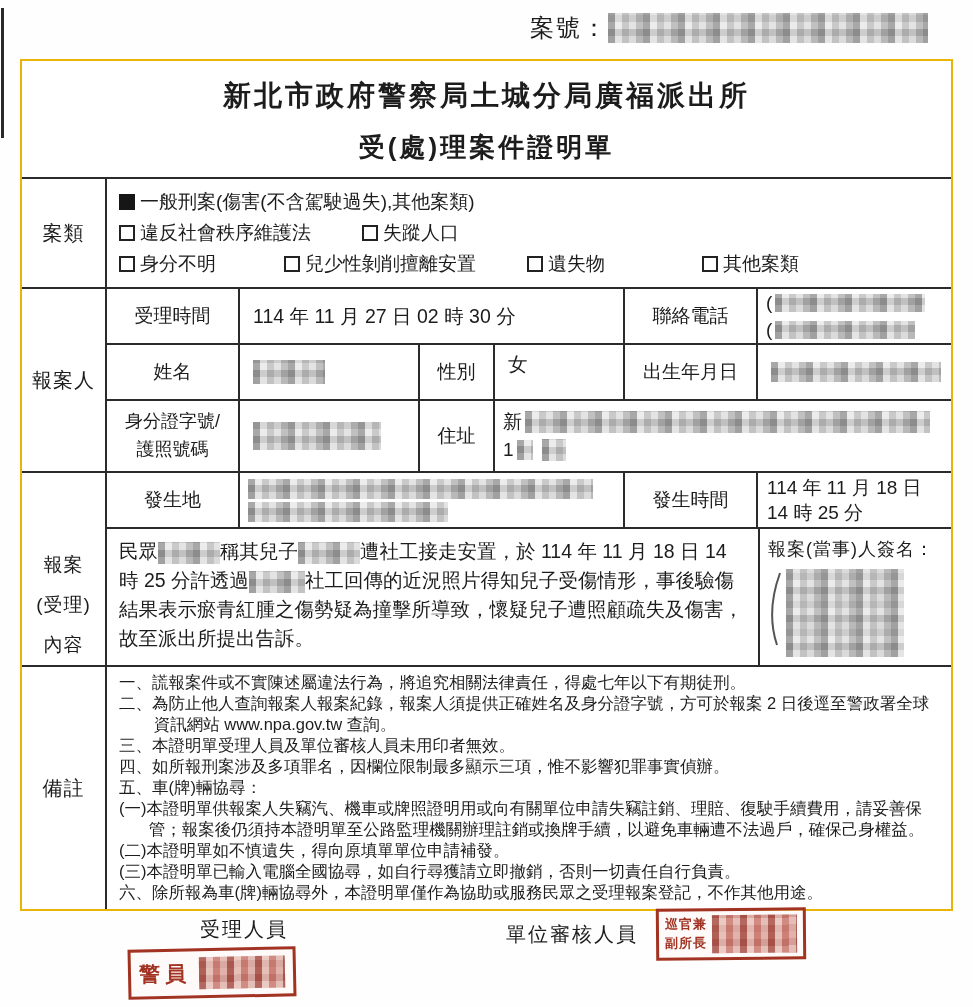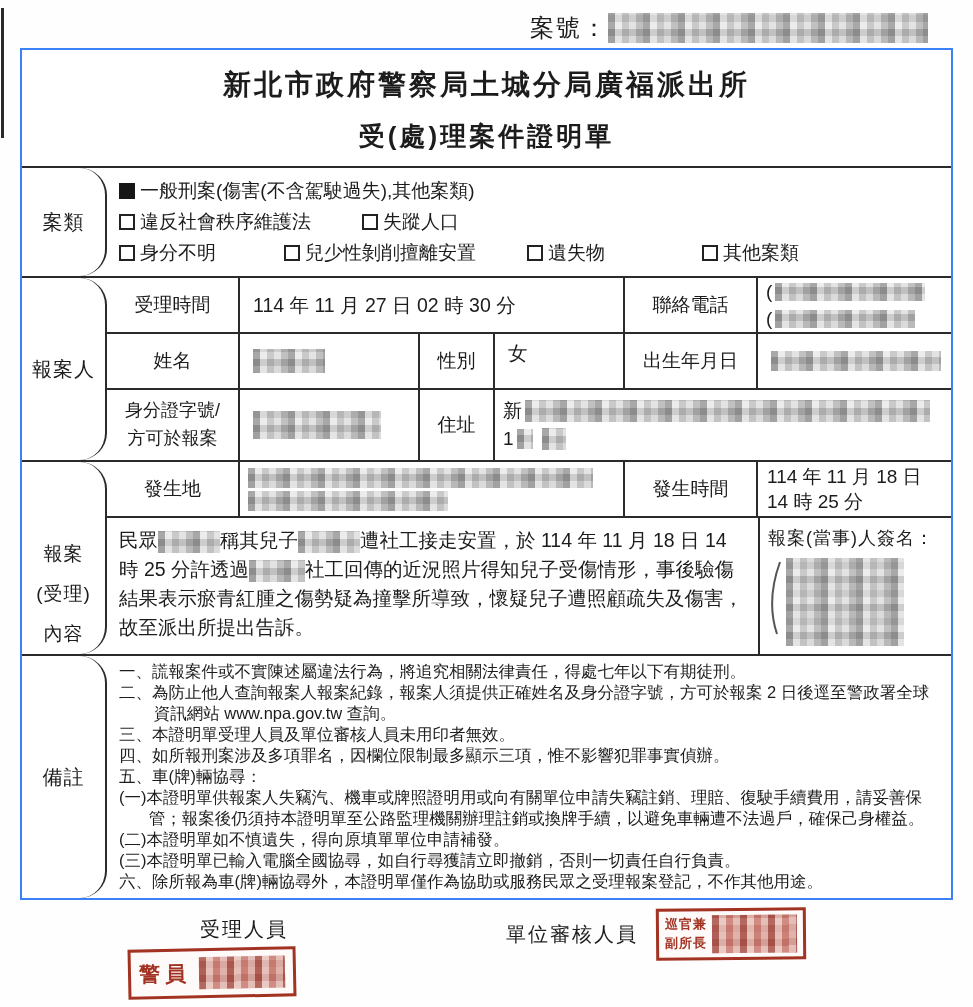--- a/index.html
+++ b/index.html
@@ -20,30 +20,30 @@
       repeating-linear-gradient(90deg, rgba(70,70,70,.38) 0 7px, rgba(255,255,255,.30) 7px 14px, rgba(150,150,150,.34) 14px 21px, rgba(225,225,225,.22) 21px 28px, rgba(110,110,110,.30) 28px 35px),
       repeating-linear-gradient(0deg, #d9d9d9 0 7px, #b7b7b7 7px 14px, #e4e4e4 14px 21px, #c7c7c7 21px 28px);
   }
   .redact-red { display:inline-block; vertical-align:middle;
     background:
       repeating-linear-gradient(90deg, rgba(140,40,30,.55) 0 7px, rgba(245,225,220,.45) 7px 14px, rgba(190,95,85,.5) 14px 21px, rgba(235,200,195,.4) 21px 28px),
       repeating-linear-gradient(0deg, #e2b7b0 0 7px, #c4837a 7px 14px, #dba49b 14px 21px, #cf948b 21px 28px);
   }
 
   
-  .form-box { position:absolute; left:20px; top:48px; width:933px; border:2px solid #3b82f6; background:#fff; }
+  .form-box { position:absolute; left:20px; top:59px; width:933px; border:2px solid #eab308; background:#fff; }
 
   .title-block { text-align:center; padding:16px 0 12px; border-bottom:2px solid #2b2b2b; }
   .title-1 { font-size:28px; font-weight:600; letter-spacing:3px; }
   .title-2 { font-size:26px; font-weight:600; letter-spacing:3px; margin-top:15px; }
 
   .section { display:flex; border-bottom:2px solid #2b2b2b; }
   .section:last-of-type { border-bottom:none; }
   .sec-label { width:85px; flex:none; border-right:2px solid #2b2b2b; display:flex;
-    flex-direction:column; align-items:center; justify-content:center; font-size:20px; letter-spacing:1px;border-radius:27px; }
+    flex-direction:column; align-items:center; justify-content:center; font-size:20px; letter-spacing:1px; }
   .sec-body { flex:1; display:flex; flex-direction:column; }
 
   
   .casetype-body { padding:10px 6px 10px 12px; display:flex; flex-direction:column; justify-content:space-between; min-height:108px; }
   .opt-line { display:flex; align-items:center; }
   .opt { display:flex; align-items:center; gap:5px; font-size:19px; }
   .slot1 { width:165px; } .slot2 { width:243px; } .slot3 { width:175px; }
   .box { width:16px; height:16px; border:2px solid #222; flex:none; background:#fff; }
   .opt[data-checked="true"] .box { background:#161616; border-color:#161616; }
 
@@ -178,21 +178,21 @@
           <div class="cell val w130" style="align-items:flex-start;padding-top:6px;">女</div>
           <div class="cell flabel w133">出生年月日</div>
           <div class="cell val grow">
             <span class="redact" style="width:170px;height:20px;"></span>
           </div>
         </div>
         <div class="row h70">
           <div class="cell flabel w133 two-line-label">
             <span style="display:block;">
               <span style="display:block;">身分證字號/</span>
-              <span style="display:block;">方可於報案</span>
+              <span style="display:block;">護照號碼</span>
             </span>
           </div>
           <div class="cell val w180">
             <span class="redact" style="width:128px;height:28px;"></span>
           </div>
           <div class="cell flabel w75">住址</div>
           <div class="cell col grow" style="padding-left:8px; gap:2px;">
             <span class="addr-line">
               <span>新</span>
               <span class="redact" style="width:405px;height:22px;"></span>

